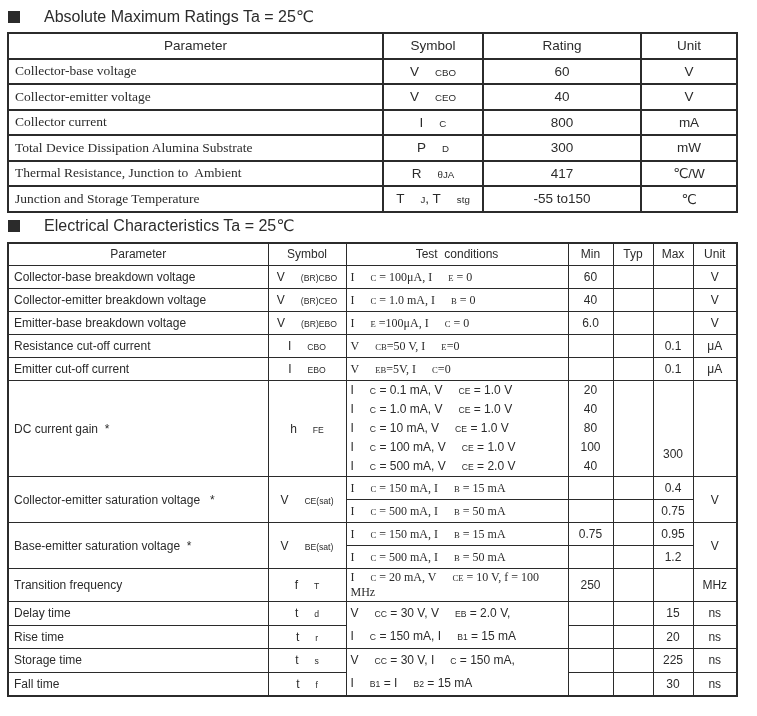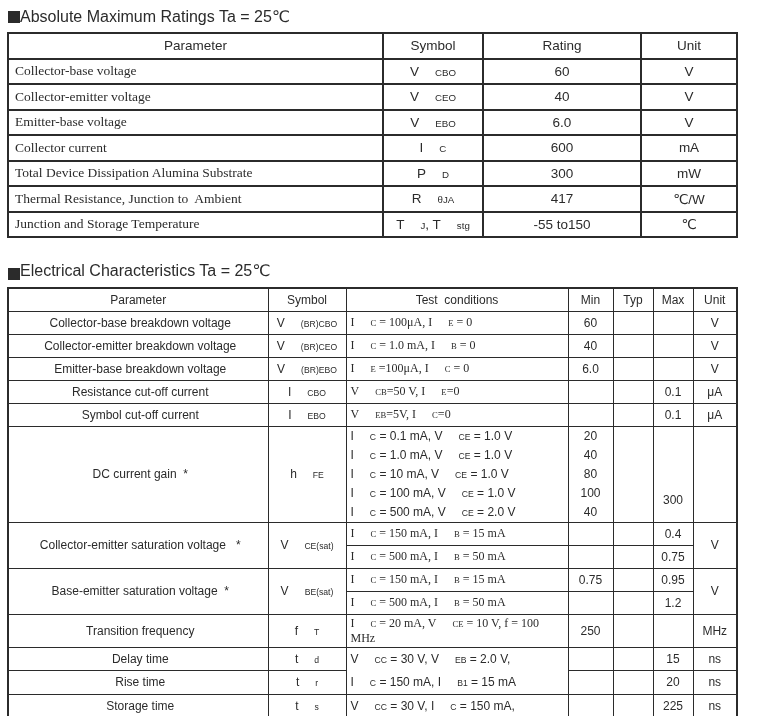--- a/index.html
+++ b/index.html
@@ -3,21 +3,21 @@
 <meta charset="utf-8">
 <style>
   html,body{margin:0;padding:0;}
   body{
     width:757px;height:716px;overflow:hidden;background:#ffffff;
     font-family:"Liberation Sans","DejaVu Sans",sans-serif;
     color:#2b2b2b;
     -webkit-font-smoothing:antialiased;
   }
   .section-title{
-    display:flex;align-items:center;gap:0;
+    display:flex;align-items:center;gap:24px;
     margin:8px 0 6px 8px;font-size:16px;line-height:18px;
   }
   .sq{width:12px;height:12px;background:#2b2b2b;flex:0 0 auto;}
   table{
     border-collapse:collapse;table-layout:fixed;
     margin-left:7px;width:729px;
   }
   td,th{overflow:hidden;vertical-align:middle;font-weight:normal;}
   sub{font-size:0.72em;vertical-align:baseline;line-height:1;padding-left:16px;}
 
@@ -25,21 +25,21 @@
   .t1{border:2px solid #2b2b2b;}
   .t1 th,.t1 td{border:2px solid #2b2b2b;font-size:13.5px;}
   .t1 tr{height:25.5px;}
   .t1 .c-param{text-align:left;padding-left:6px;font-family:Liberation Serif, serif;}
   .t1 .c-center{text-align:center;}
 
   
   .t2{border:2px solid #2b2b2b;margin-top:7px;}
   .t2 th,.t2 td{border:1.5px solid #2b2b2b;font-size:12px;}
   .t2 tr{height:23px;}
-  .t2 .c-param{text-align:center;padding-left:5px;}
+  .t2 .c-param{text-align:left;padding-left:5px;}
   .t2 .c-center{text-align:center;}
   .t2 .c-cond{text-align:left;padding-left:4px;font-family:Liberation Serif, serif;}
   .t2 .hfe-row{height:95px;}
   .t2 .stack{padding:0 0 0 4px;vertical-align:middle;}
   .t2 .stack .line{height:19px;line-height:19px;white-space:nowrap;}
   .t2 .stack-num{padding:0;text-align:center;}
   .t2 .stack-num .line{height:19px;line-height:19px;}
   .t2 .hfe-max{vertical-align:bottom;text-align:center;padding-bottom:15px;}
   .t2 .merged-cond{padding:0;vertical-align:top;}
   .t2 .merged-cond .line{height:23px;line-height:23px;padding-left:4px;text-align:left;white-space:nowrap;}
@@ -74,29 +74,23 @@
       <td class="c-center">60</td>
       <td class="c-center">V</td>
     </tr>
     <tr>
       <td class="c-param">Collector-emitter voltage</td>
       <td class="c-center"><span>V</span><sub>CEO</sub></td>
       <td class="c-center">40</td>
       <td class="c-center">V</td>
     </tr>
     <tr>
-      <td class="c-param">Emitter-base voltage</td>
-      <td class="c-center"><span>V</span><sub>EBO</sub></td>
-      <td class="c-center">6.0</td>
-      <td class="c-center">V</td>
-    </tr>
-    <tr>
       <td class="c-param">Collector current</td>
       <td class="c-center"><span>I</span><sub>C</sub></td>
-      <td class="c-center">600</td>
+      <td class="c-center">800</td>
       <td class="c-center">mA</td>
     </tr>
     <tr>
       <td class="c-param">Total Device Dissipation Alumina Substrate</td>
       <td class="c-center"><span>P</span><sub>D</sub></td>
       <td class="c-center">300</td>
       <td class="c-center">mW</td>
     </tr>
     <tr>
       <td class="c-param">Thermal Resistance, Junction to&nbsp; Ambient</td>
@@ -106,21 +100,21 @@
     </tr>
     <tr>
       <td class="c-param">Junction and Storage Temperature</td>
       <td class="c-center"><span>T</span><sub>J</sub><span>, T</span><sub>stg</sub></td>
       <td class="c-center">-55 to150</td>
       <td class="c-center">℃</td>
     </tr>
   </tbody>
     </table>
 
-  <div class="section-title" style="margin-top:24px;align-items:flex-end;">
+  <div class="section-title" style="margin-top:4px;">
     <span class="sq"></span>
     <span>Electrical Characteristics Ta = 25℃</span>
   </div>
 
   <table class="t2">
     <colgroup>
       <col style="width:260px">
         <col style="width:78px">
         <col style="width:222px">
       <col style="width:45px">
@@ -173,21 +167,21 @@
       <td class="c-param">Resistance cut-off current</td>
       <td class="c-center"><span>I</span><sub>CBO</sub></td>
       <td class="c-cond"><span>V</span><sub>CB</sub><span>=50 V, I</span><sub>E</sub><span>=0</span></td>
       <td class="c-center"></td>
       <td class="c-center"></td>
       <td class="c-center">0.1</td>
       <td class="c-center">μA</td>
     </tr>
 
     <tr>
-      <td class="c-param">Symbol cut-off current</td>
+      <td class="c-param">Emitter cut-off current</td>
       <td class="c-center"><span>I</span><sub>EBO</sub></td>
       <td class="c-cond"><span>V</span><sub>EB</sub><span>=5V, I</span><sub>C</sub><span>=0</span></td>
       <td class="c-center"></td>
       <td class="c-center"></td>
       <td class="c-center">0.1</td>
       <td class="c-center">μA</td>
     </tr>
 
     <tr class="hfe-row">
       <td class="c-param">DC current gain&nbsp; *</td>

